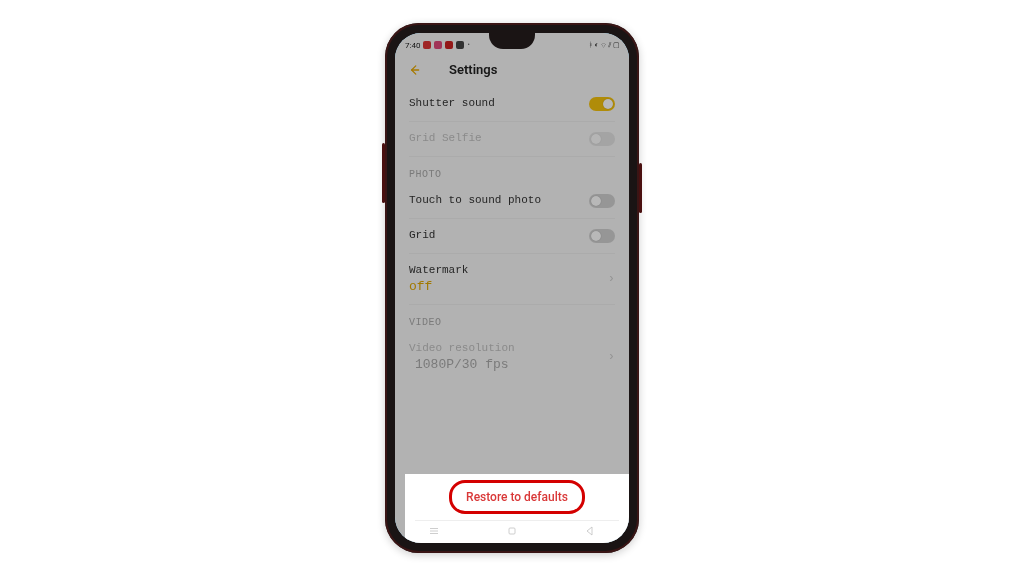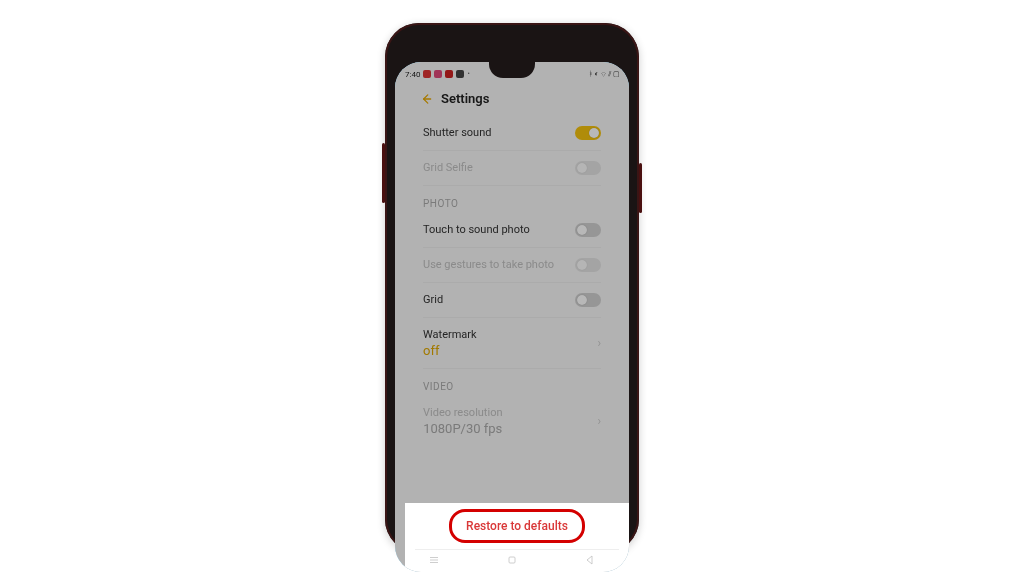--- a/index.html
+++ b/index.html
@@ -36,21 +36,20 @@
   .phone::before { left: -3px; top: 120px; width: 3px; height: 60px; }
   .phone::after  { right: -3px; top: 140px; width: 3px; height: 50px; }
 
   .screen {
     position: relative;
     width: 100%;
     height: 100%;
     background: #7dd3fc;
     border-radius: 26px;
     overflow: hidden;
-    margin-top: 29px;
   }
 
   
   .notch {
     position: absolute;
     top: 0;
     left: 50%;
     transform: translateX(-50%);
     width: 46px;
     height: 16px;
@@ -85,43 +84,44 @@
     display:inline-block;
   }
   .mi-red   { background:#d33; }
   .mi-pink  { background:#e04a7a; }
   .mi-red2  { background:#c22; }
   .mi-dark  { background:#444; }
 
   .header {
     display: flex;
     align-items: center;
-    gap: 8px;
-    padding: 8px 12px 10px 24px;
+    gap: 28px;
+    padding: 8px 12px 10px 12px;
   }
   .back-arrow {
     width: 14px; height: 14px;
     display:flex; align-items:center; justify-content:center;
     color:#e6a800;
   }
   .back-arrow svg { width:14px; height:14px; }
   .header-title {
     font-size: 13px;
     font-weight: 600;
     color: #222;
   }
 
   .list {
     flex: 1;
     display: flex;
     flex-direction: column;
-    padding: 0 28px;
+    padding: 0 14px;
     font-size: 11px;
     color: #333;
     overflow: hidden;
+    font-family: Liberation Mono, monospace;
   }
   .row {
     display: flex;
     justify-content: space-between;
     align-items: center;
     padding: 10px 0;
     border-bottom: 1px solid rgba(0,0,0,0.04);
   }
   .row:last-child { border-bottom:none; }
   .row-label { line-height:1.2; }
@@ -274,24 +274,20 @@
           <span class="toggle disabled"></span>
         </div>
 
         <div class="section-title">PHOTO</div>
 
         <div class="row">
           <span class="row-label">Touch to sound photo</span>
           <span class="toggle"></span>
         </div>
 
-        <div class="row disabled">
-          <span class="row-label">Use gestures to take photo</span>
-          <span class="toggle disabled"></span>
-        </div>
 
         <div class="row">
           <span class="row-label">Grid</span>
           <span class="toggle"></span>
         </div>
 
         <div class="row">
           <div>
             <div class="row-label">Watermark</div>
             <div class="sub">off</div>

